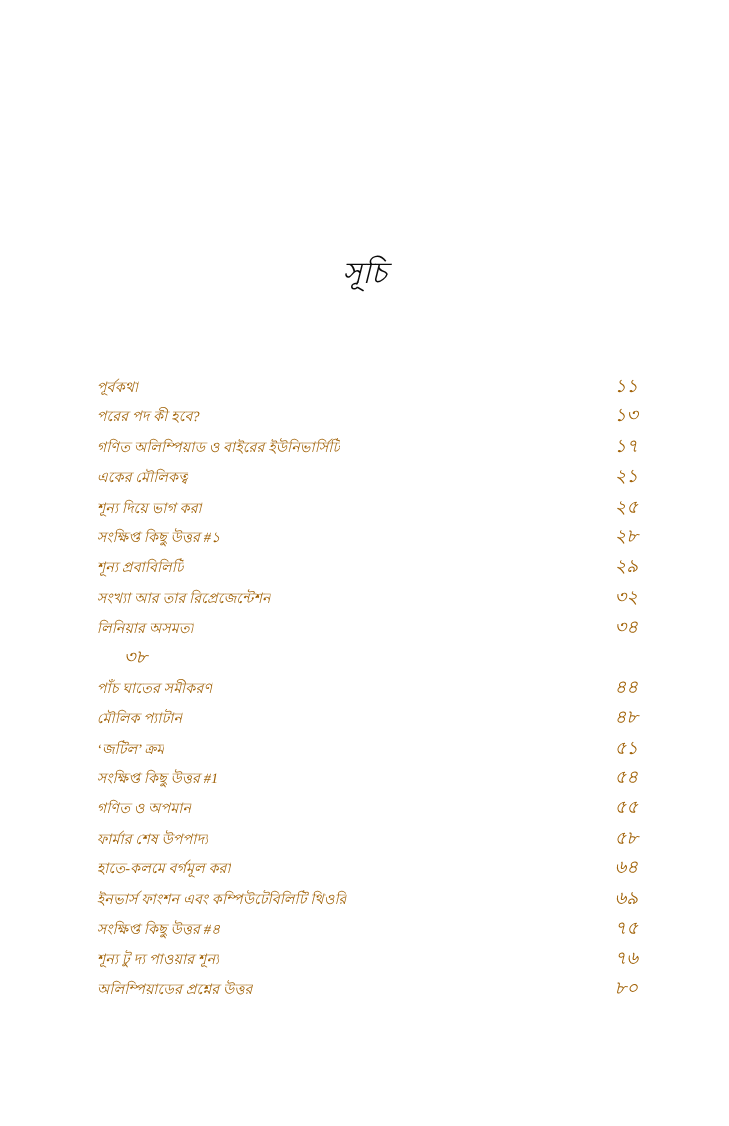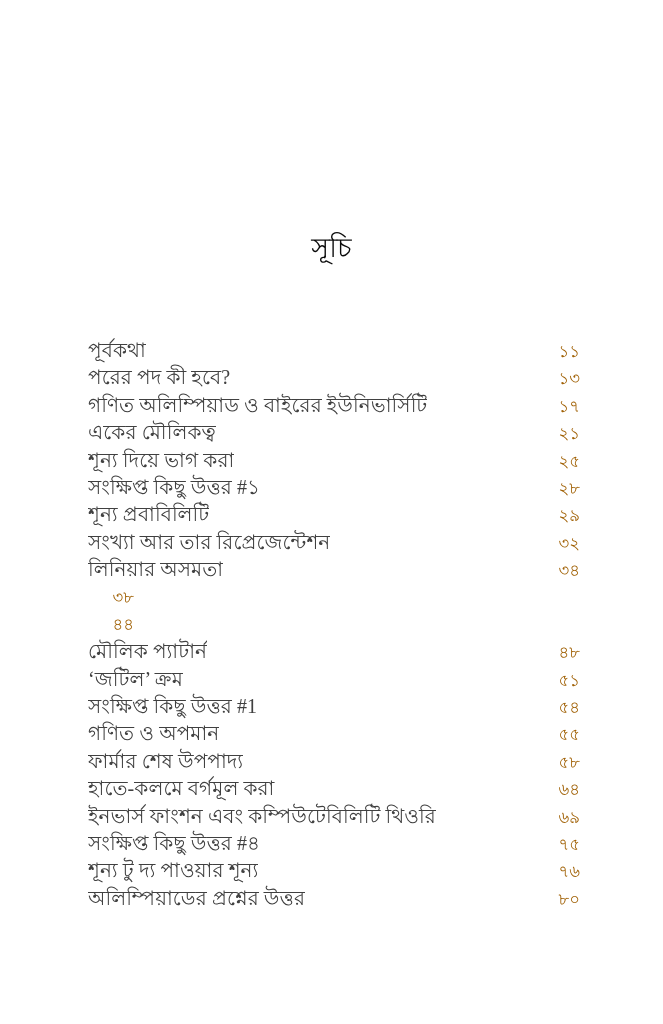--- a/index.html
+++ b/index.html
@@ -15,20 +15,21 @@
     font-family: "Liberation Serif", "DejaVu Sans", sans-serif;
     color: #000000;
     -webkit-font-smoothing: antialiased;
   }
 
   .page {
     position: relative;
     width: 663px;
     height: 855px;
     box-sizing: border-box;
+    font-style: italic;
   }
 
   
   .toc-title {
     position: absolute;
     top: 232px;
     left: 0;
     width: 663px;
     text-align: center;
     font-size: 27px;
@@ -49,23 +50,23 @@
   .toc-entry {
     display: flex;
     align-items: baseline;
     justify-content: space-between;
     height: 27.4px;
     line-height: 27.4px;
     white-space: nowrap;
   }
 
   .toc-entry-title {
-    font-size: 20px;
+    font-size: 13px;
     letter-spacing: 0.1px;
-    color: #404040;
+    color: #a16207;
     flex: 0 1 auto;
     overflow: hidden;
   }
 
   .toc-entry-page {
     font-size: 16.5px;
     color: #a16207;
     flex: 0 0 auto;
     text-align: right;
     min-width: 34px;
@@ -114,20 +115,21 @@
         <span class="toc-entry-page">৩২</span>
       </div>
       <div class="toc-entry">
         <span class="toc-entry-title">লিনিয়ার অসমতা</span>
         <span class="toc-entry-page">৩৪</span>
       </div>
       <div class="toc-entry">
         <span class="toc-entry-page">৩৮</span>
       </div>
       <div class="toc-entry">
+        <span class="toc-entry-title">পাঁচ ঘাতের সমীকরণ</span>
         <span class="toc-entry-page">৪৪</span>
       </div>
       <div class="toc-entry">
         <span class="toc-entry-title">মৌলিক প্যাটার্ন</span>
         <span class="toc-entry-page">৪৮</span>
       </div>
       <div class="toc-entry">
         <span class="toc-entry-title">‘জটিল’ ক্রম</span>
         <span class="toc-entry-page">৫১</span>
       </div>

